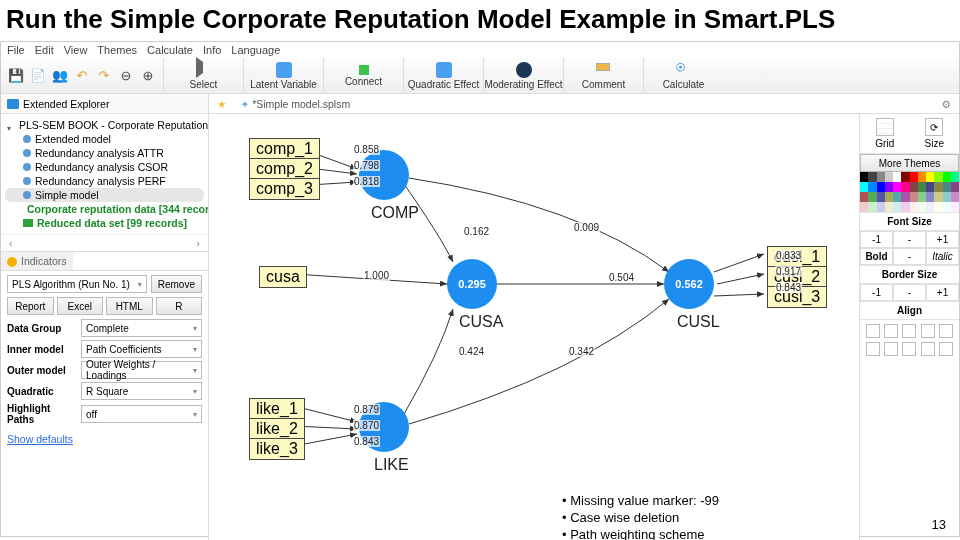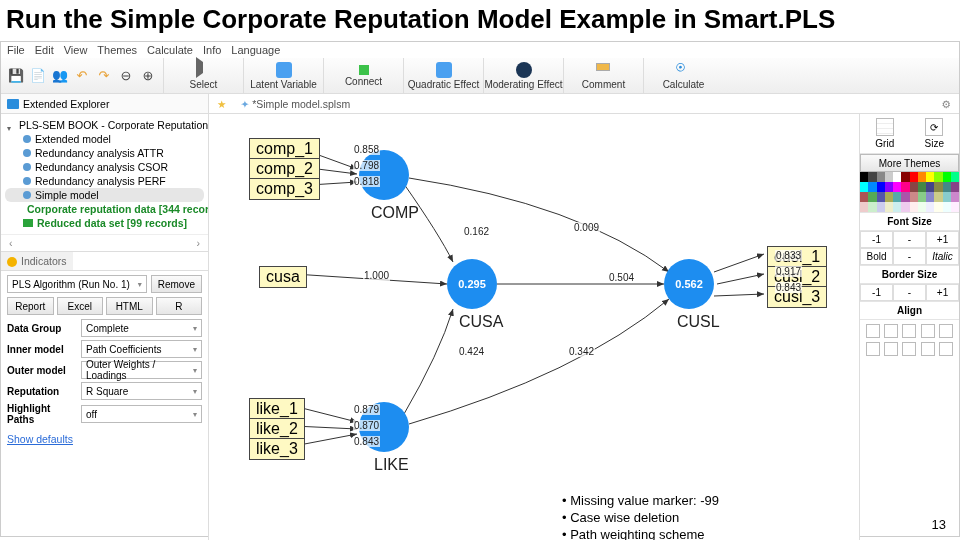--- a/index.html
+++ b/index.html
@@ -214,21 +214,21 @@
           <label>Inner model</label>
           <div class="sel-input">
               <span>Path Coefficients</span>
               <span class="car">▾</span>
             </div>
           <label>Outer model</label>
           <div class="sel-input">
               <span>Outer Weights / Loadings</span>
               <span class="car">▾</span>
             </div>
-          <label>Reputation</label>
+          <label>Quadratic</label>
           <div class="sel-input">
               <span>R Square</span>
               <span class="car">▾</span>
             </div>
           <label>Highlight Paths</label>
           <div class="sel-input">
               <span>off</span>
               <span class="car">▾</span>
             </div>
         </div>
@@ -366,21 +366,21 @@
           <div style="background:#eff"></div>
           <div style="background:#fef"></div>
       </div>
       <div class="r-head">Font Size</div>
       <div class="r3">
         <div>-1</div>
         <div>-</div>
         <div>+1</div>
       </div>
       <div class="r3">
-        <div style="font-weight:400">Bold</div>
+        <div style="font-weight:700">Bold</div>
         <div>-</div>
         <div style="font-style:italic">Italic</div>
       </div>
       <div class="r-head">Border Size</div>
       <div class="r3">
         <div>-1</div>
         <div>-</div>
         <div>+1</div>
       </div>
       <div class="r-head">Align</div>

